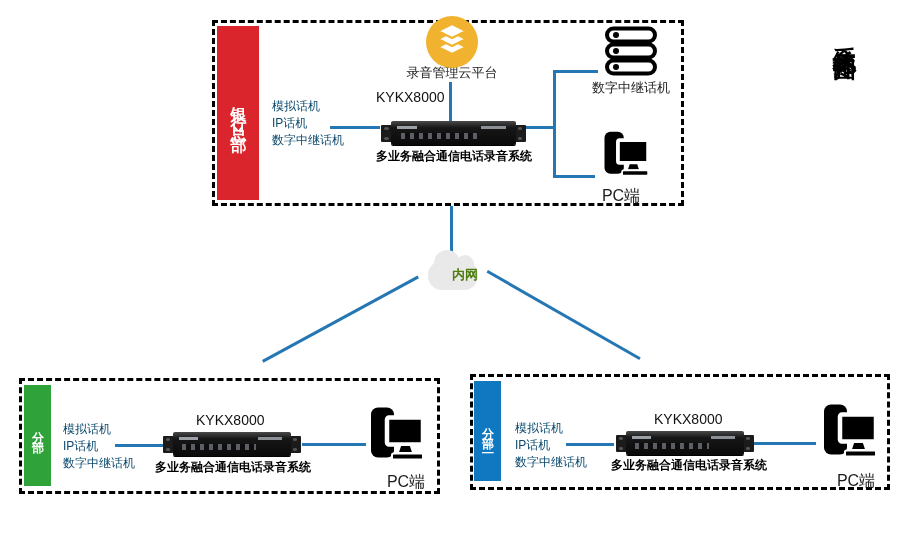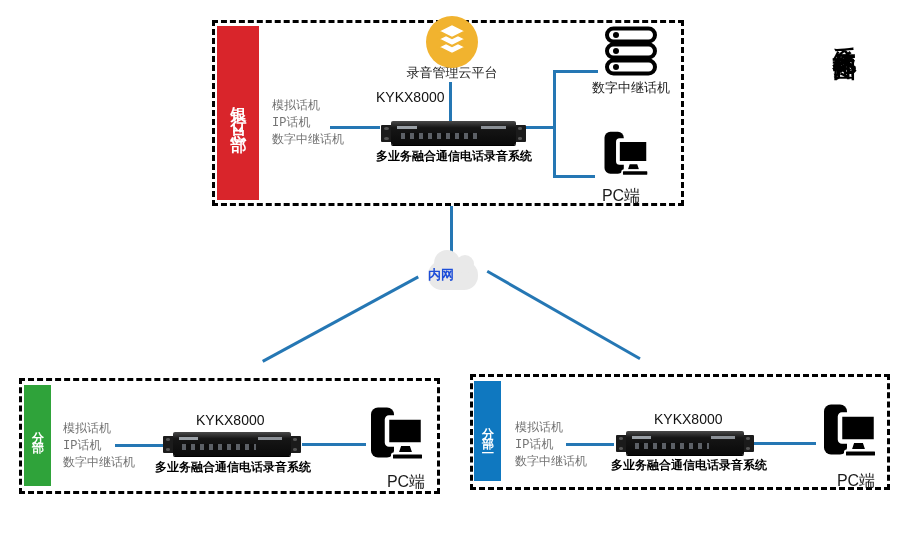--- a/index.html
+++ b/index.html
@@ -24,21 +24,21 @@
   .hline,.vline{position:absolute;background:#2577b4;z-index:1;}
   .hline{height:3px;}
   .vline{width:3px;}
   .diag{position:absolute;height:3px;background:#2577b4;transform-origin:0 0;z-index:1;}
 
   .lbl{position:absolute;white-space:nowrap;color:#222;}
   .center{text-align:center;}
   .model{font-size:14px;color:#111;}
   .caption{font-size:12px;font-weight:700;color:#000000;}
   .small{font-size:16px;color:#1c1c1c;}
-  .phones{position:absolute;font-size:12px;line-height:17px;color:#737373;white-space:nowrap;font-family:Liberation Mono, monospace;}
+  .phones{position:absolute;font-size:12px;line-height:17px;color:#0c4a6e;white-space:nowrap;}
 
   
   .device{position:absolute;z-index:2;}
   .device .ear{position:absolute;top:18%;width:8%;height:70%;background:#1b1b1b;border-radius:1px;}
   .device .ear.l{left:0;} .device .ear.r{right:0;}
   .device .ear i{position:absolute;left:28%;width:40%;height:3px;background:#555;border-radius:50%;}
   .device .ear i.t{top:12%;} .device .ear i.b{bottom:12%;}
   .device .body{
     position:absolute;left:7%;right:7%;top:0;bottom:0;
     background:linear-gradient(#4a4a4a 0%,#161616 28%,#0a0a0a 100%);
@@ -48,21 +48,21 @@
   .device .body .tag2{position:absolute;right:8%;top:22%;width:20%;height:3px;background:#8b9096;}
   .device .body .ports{
     position:absolute;left:8%;right:30%;top:48%;height:6px;
     background:repeating-linear-gradient(90deg,#5c6066 0 4px,#0d0d0d 4px 9px);
   }
 
   
   .cloud{position:absolute;left:428px;top:261px;width:50px;height:29px;background:#e9e9e9;border-radius:14px;z-index:2;}
   .cloud::before{content:"";position:absolute;left:6px;top:-11px;width:26px;height:26px;background:#e9e9e9;border-radius:50%;}
   .cloud::after{content:"";position:absolute;right:4px;top:-6px;width:18px;height:18px;background:#e9e9e9;border-radius:50%;}
-  .cloud span{position:absolute;left:0;right:0;top:5px;text-align:left;font-size:13px;font-weight:700;color:#1d4ed8;z-index:3;}
+  .cloud span{position:absolute;left:0;right:0;top:5px;text-align:right;font-size:13px;font-weight:700;color:#4d7c0f;z-index:3;}
 
   .icon{position:absolute;z-index:2;}
 
   .title-v{
     position:absolute;left:830px;top:28px;
     writing-mode:vertical-rl;text-orientation:upright;
     font-size:23px;font-weight:600;letter-spacing:3px;color:#000;
   }
 </style>
 </head>

